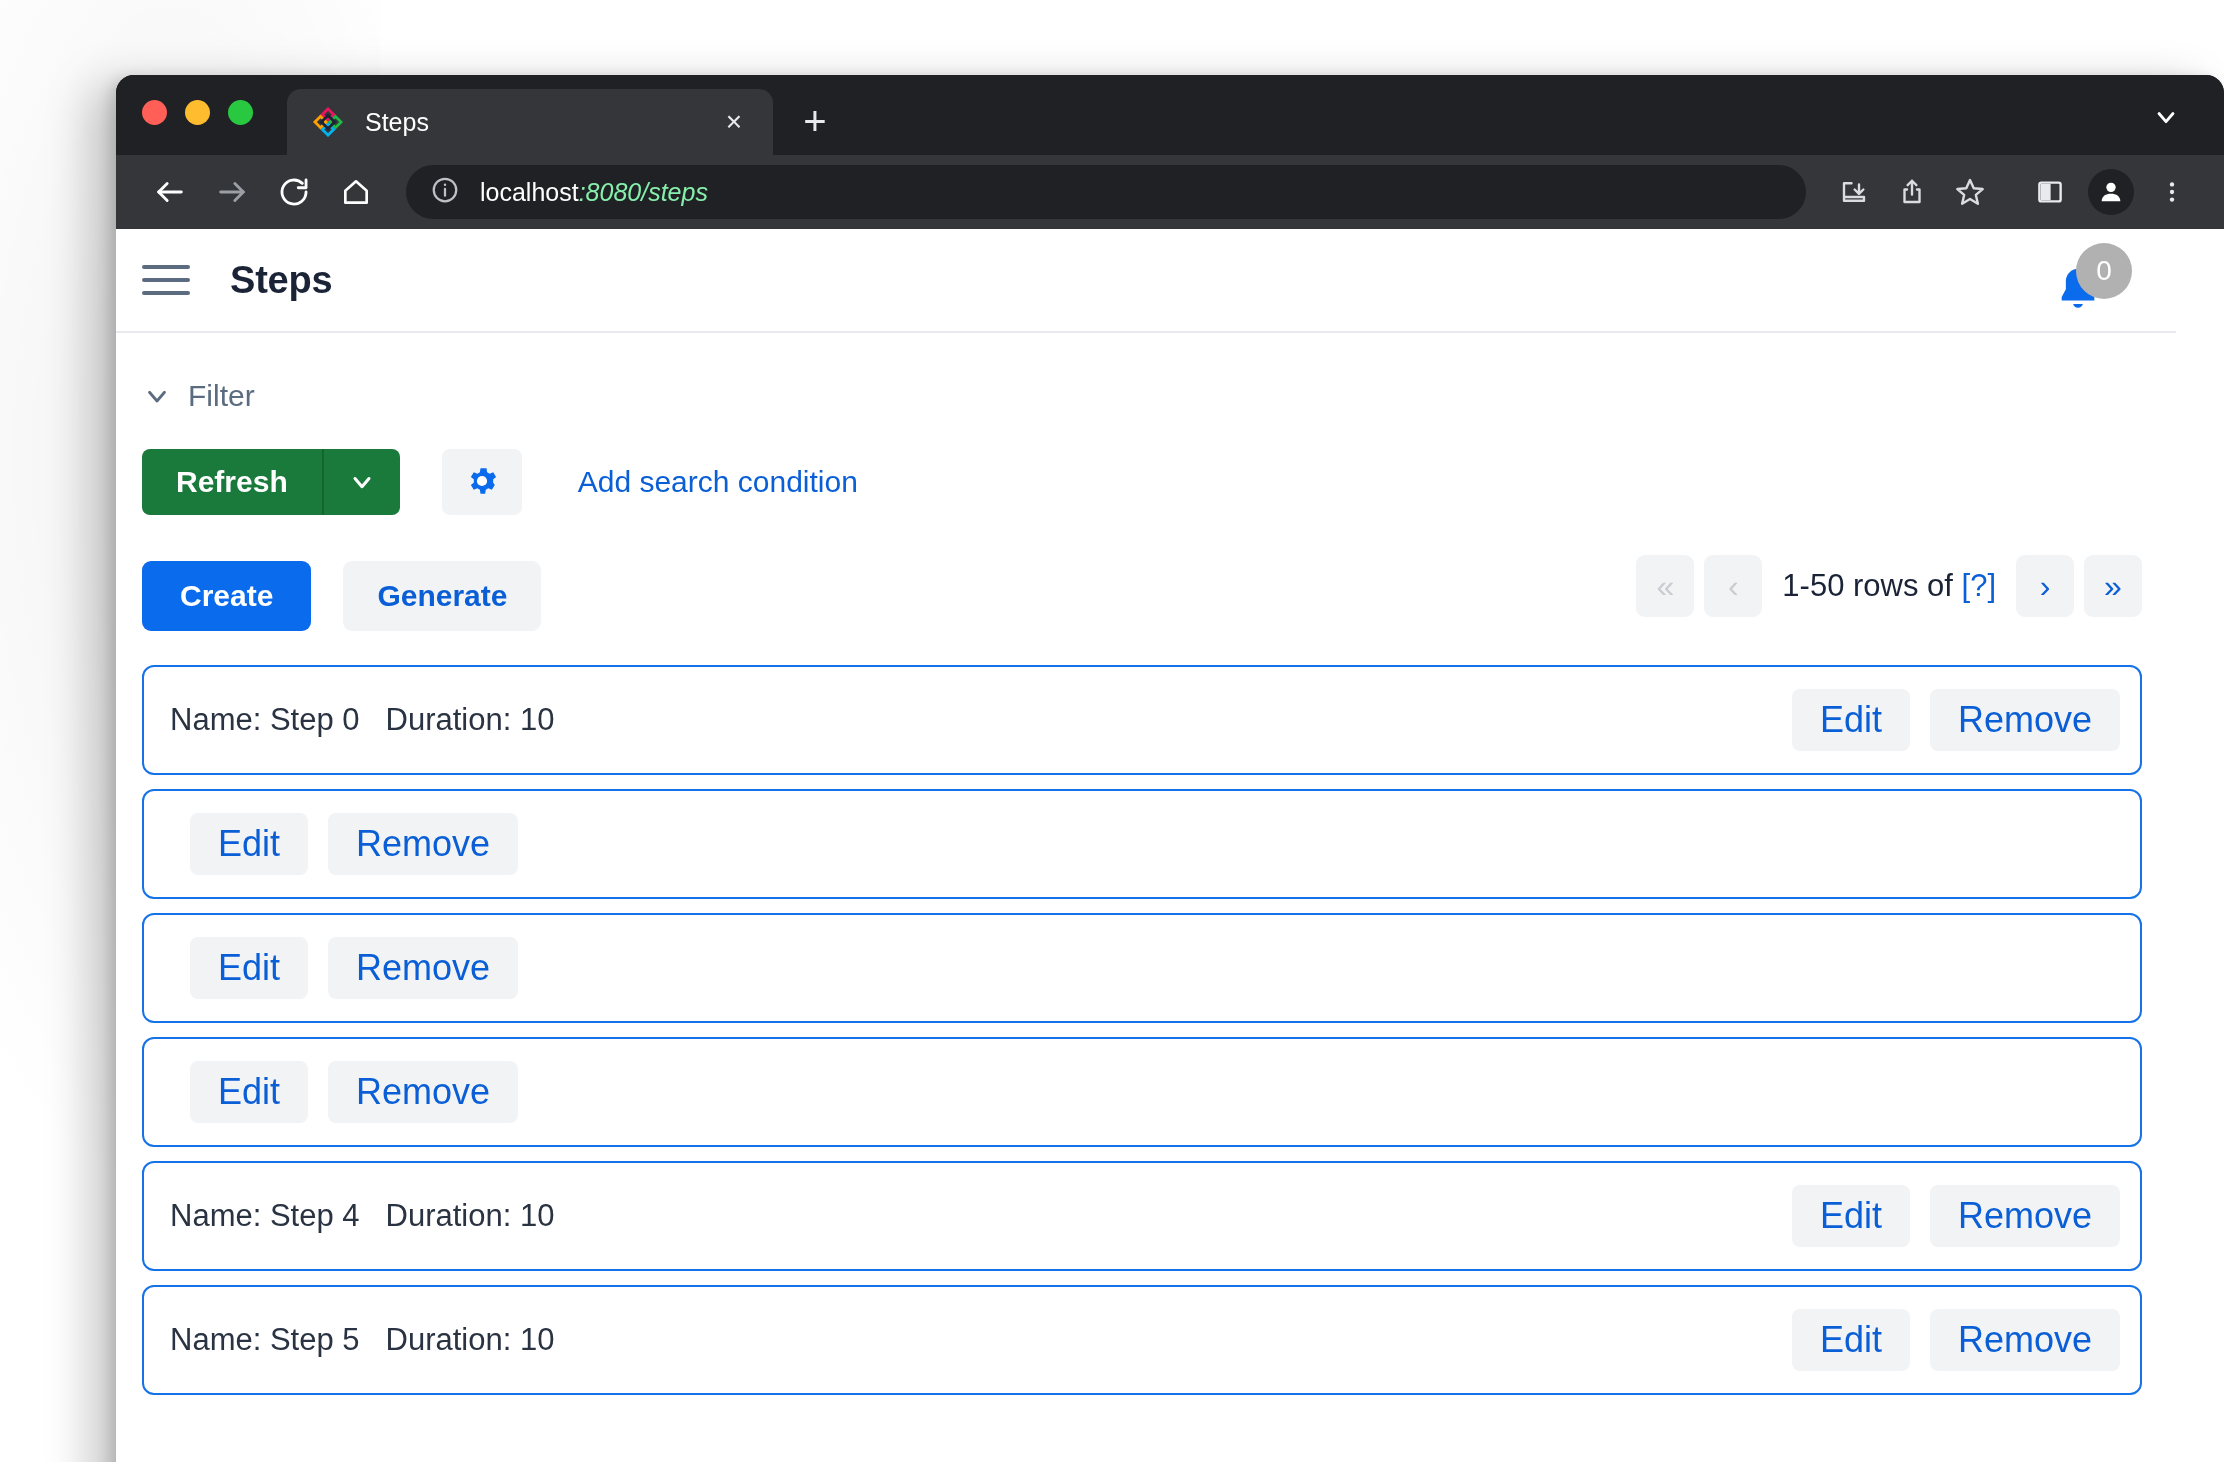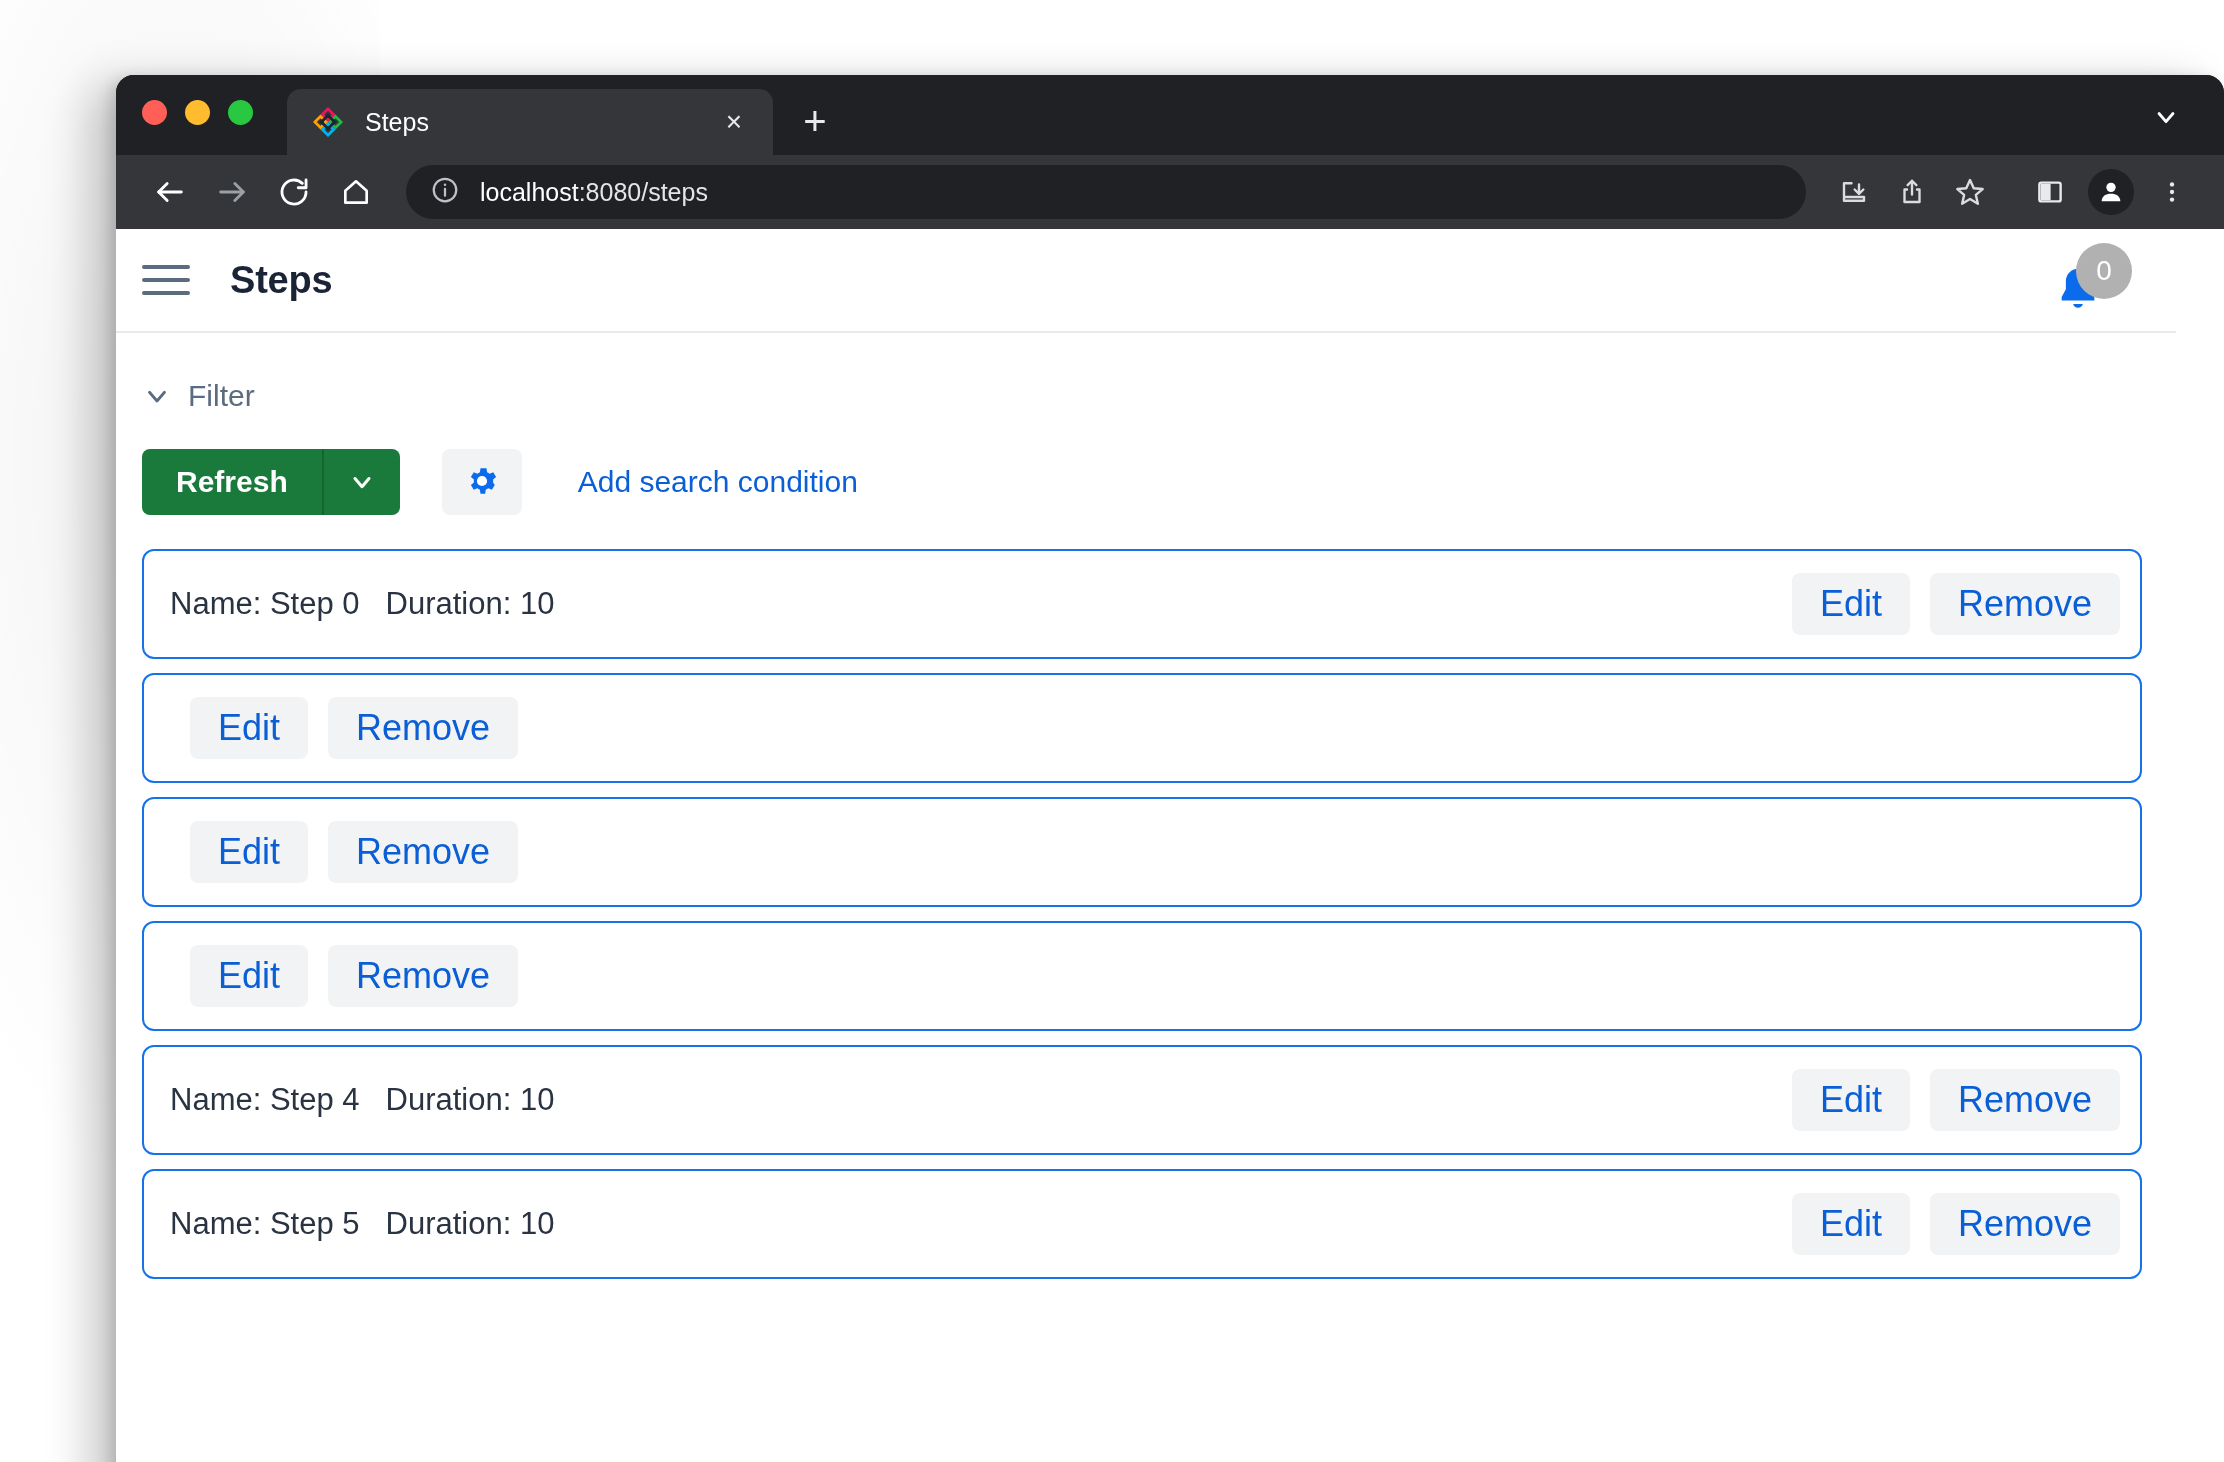--- a/index.html
+++ b/index.html
@@ -131,21 +131,21 @@
     padding: 0 24px;
     margin: 0 16px;
     min-width: 0;
   }
   .omni-url {
     font-size: 25px;
     color: #ffffff;
     margin-left: 20px;
     white-space: nowrap;
   }
-  .omni-url .dim { color: #e5e5e5; }
+  .omni-url .dim { color: #86efac; font-style: italic; }
   .tb-icon {
     width: 52px; height: 52px;
     display: flex; align-items: center; justify-content: center;
     flex: 0 0 auto;
   }
   .profile-avatar {
     width: 46px; height: 46px;
     border-radius: 50%;
     background: #202124;
     display: flex; align-items: center; justify-content: center;
@@ -521,20 +521,32 @@
           <span>
             <svg width="36" height="36" viewBox="0 0 24 24" fill="#0b6bed">
               <path d="M19.4 13a7.6 7.6 0 0 0 .06-1 7.6 7.6 0 0 0-.06-1l2-1.6-1.9-3.3-2.4 1a7.5 7.5 0 0 0-1.7-1l-.4-2.6H11.0l-.4 2.6a7.5 7.5 0 0 0-1.7 1l-2.4-1L4.6 9.4l2 1.6a7.6 7.6 0 0 0 0 2l-2 1.6 1.9 3.3 2.4-1a7.5 7.5 0 0 0 1.7 1l.4 2.6h3.1l.4-2.6a7.5 7.5 0 0 0 1.7-1l2.4 1 1.9-3.3z"></path>
               <circle cx="12" cy="12" r="3.4" fill="#ffffff"></circle>
             </svg>
           </span>
         </button>
         <a class="link-add-cond">Add search condition</a>
       </div>
 
+      <div class="action-row">
+        <button class="btn-create">Create</button>
+        <button class="btn-generate">Generate</button>
+
+        <div class="pager">
+          <button class="pg-btn disabled">«</button>
+          <button class="pg-btn disabled">‹</button>
+          <span class="pg-text"><span>1-50 rows of </span><span class="q">[?]</span></span>
+          <button class="pg-btn">›</button>
+          <button class="pg-btn">»</button>
+        </div>
+      </div>
 
       <div class="list" id="steps-list">
           <div class="row-card">
             <div class="row-text"><span>Name: Step 0</span><span class="gap"></span><span>Duration: 10</span></div>
             <button class="row-btn">Edit</button>
             <button class="row-btn">Remove</button>
           </div>
           <div class="row-card">
             <button class="row-btn">Edit</button>
             <button class="row-btn">Remove</button>

